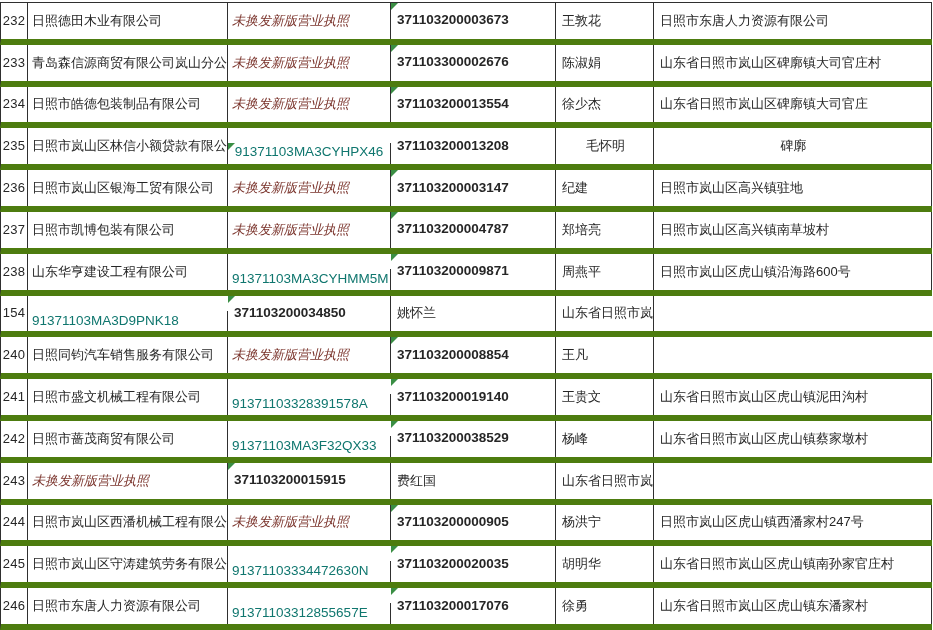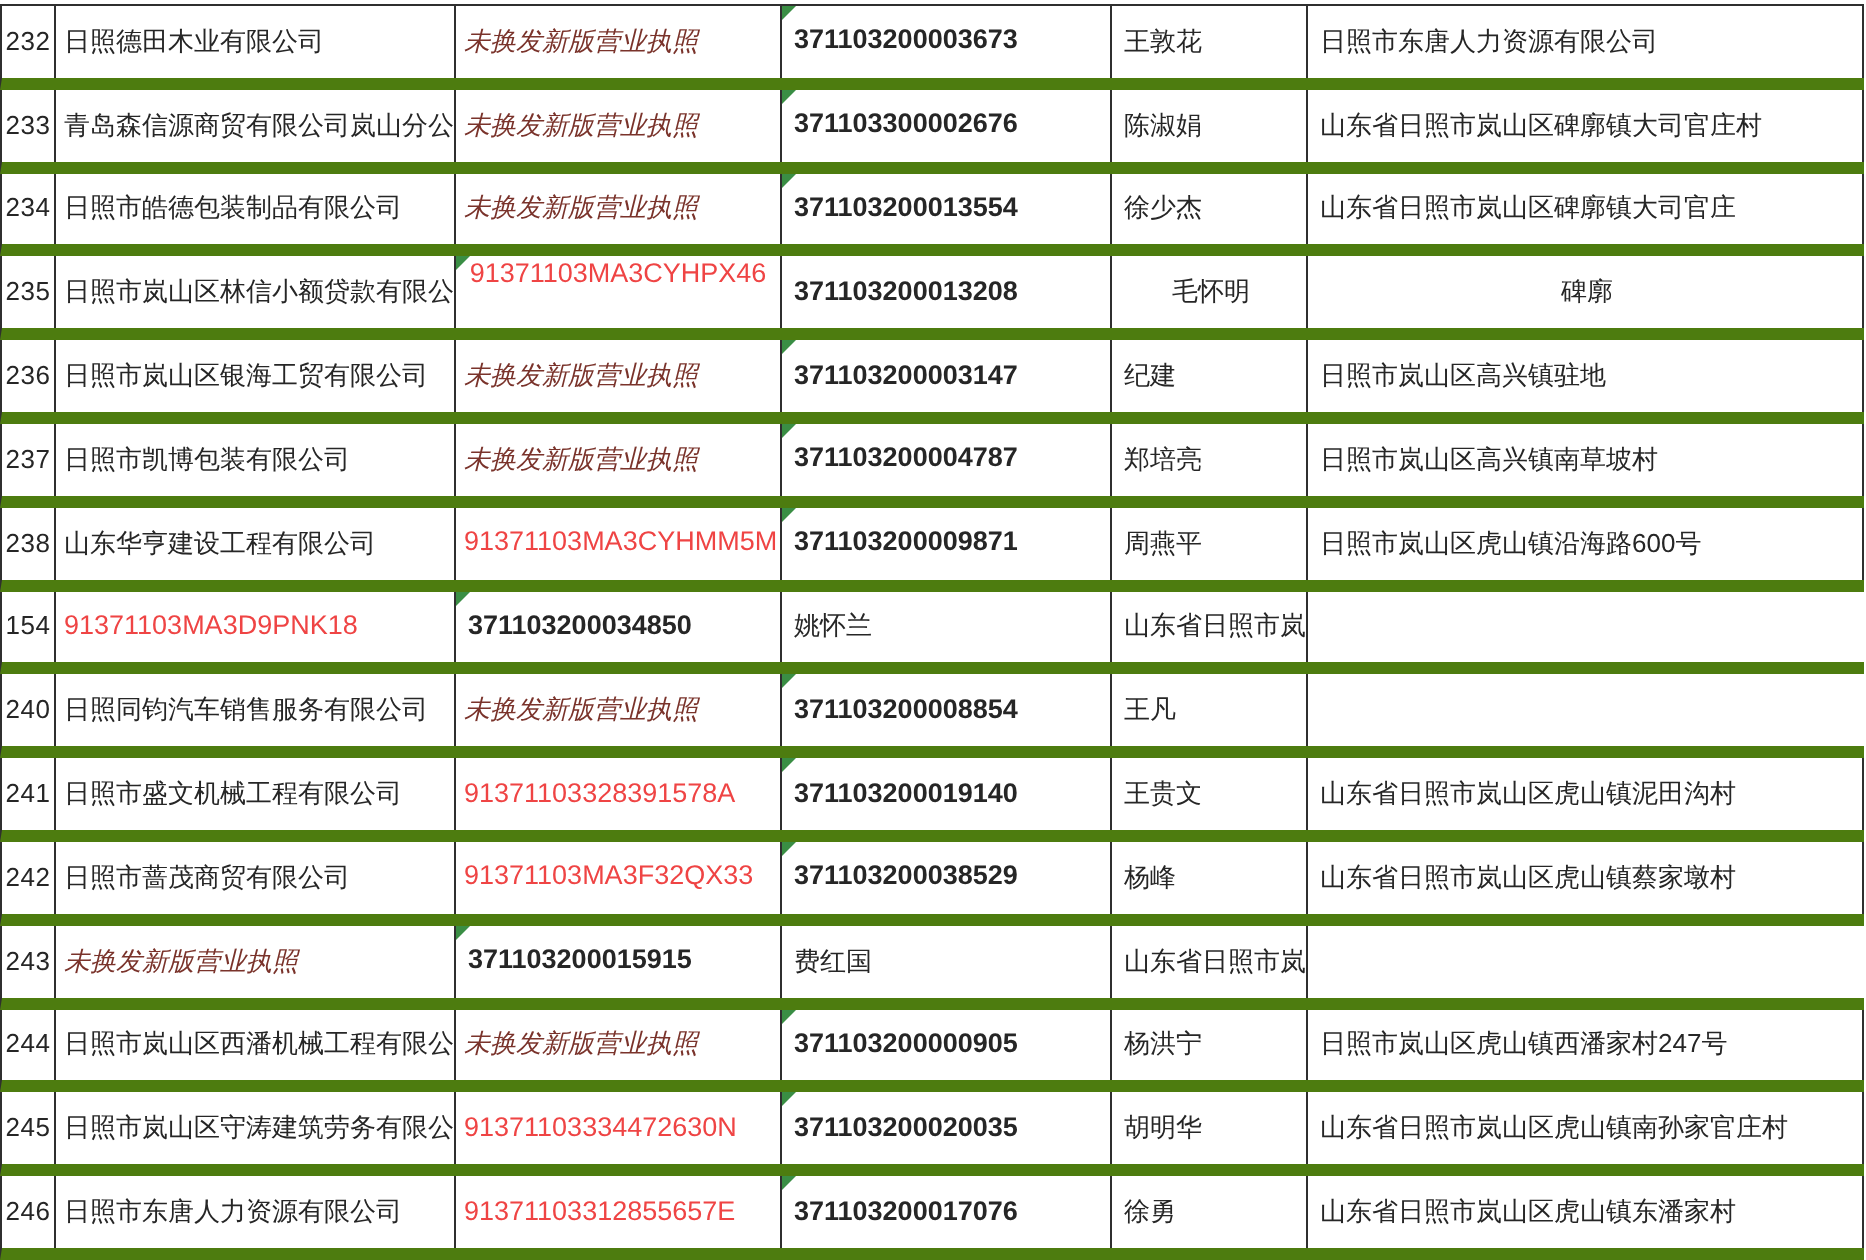--- a/index.html
+++ b/index.html
@@ -10,21 +10,21 @@
   .row{display:grid;grid-template-columns:27px 200px 163px 165px 98px 1fr;
        border-bottom:6px solid #4d7c0f;border-left:1px solid #2f2f2f;min-height:0;}
   .cell{border-right:1px solid #2f2f2f;display:flex;align-items:center;
         padding:0 4px;font-size:13px;color:#262626;position:relative;
         white-space:nowrap;overflow:hidden;line-height:1.1;}
   .cell.num{justify-content:center;padding:0 1px;letter-spacing:0.3px;}
   .cell.code{font-size:13.5px;padding-left:6px;font-weight:bold;}
   .cell.person{padding-left:6px;}
   .cell.addr{padding-left:6px;}
   .warn{color:var(--warn-color);font-style:italic;}
-  .stat-code{font-size:13.5px;color:#ef4444;}
+  .stat-code{font-size:13.5px;color:#0f766e;margin-top:15px;}
   .center{justify-content:center;}
   .center-top{justify-content:center;align-items:flex-start;padding-top:2px;}
   .tri{position:absolute;top:0;left:0;width:0;height:0;
        border-top:7px solid var(--tri-color);border-right:7px solid transparent;}
 </style>
 </head>
 <body>
 
 <div class="table">
 

